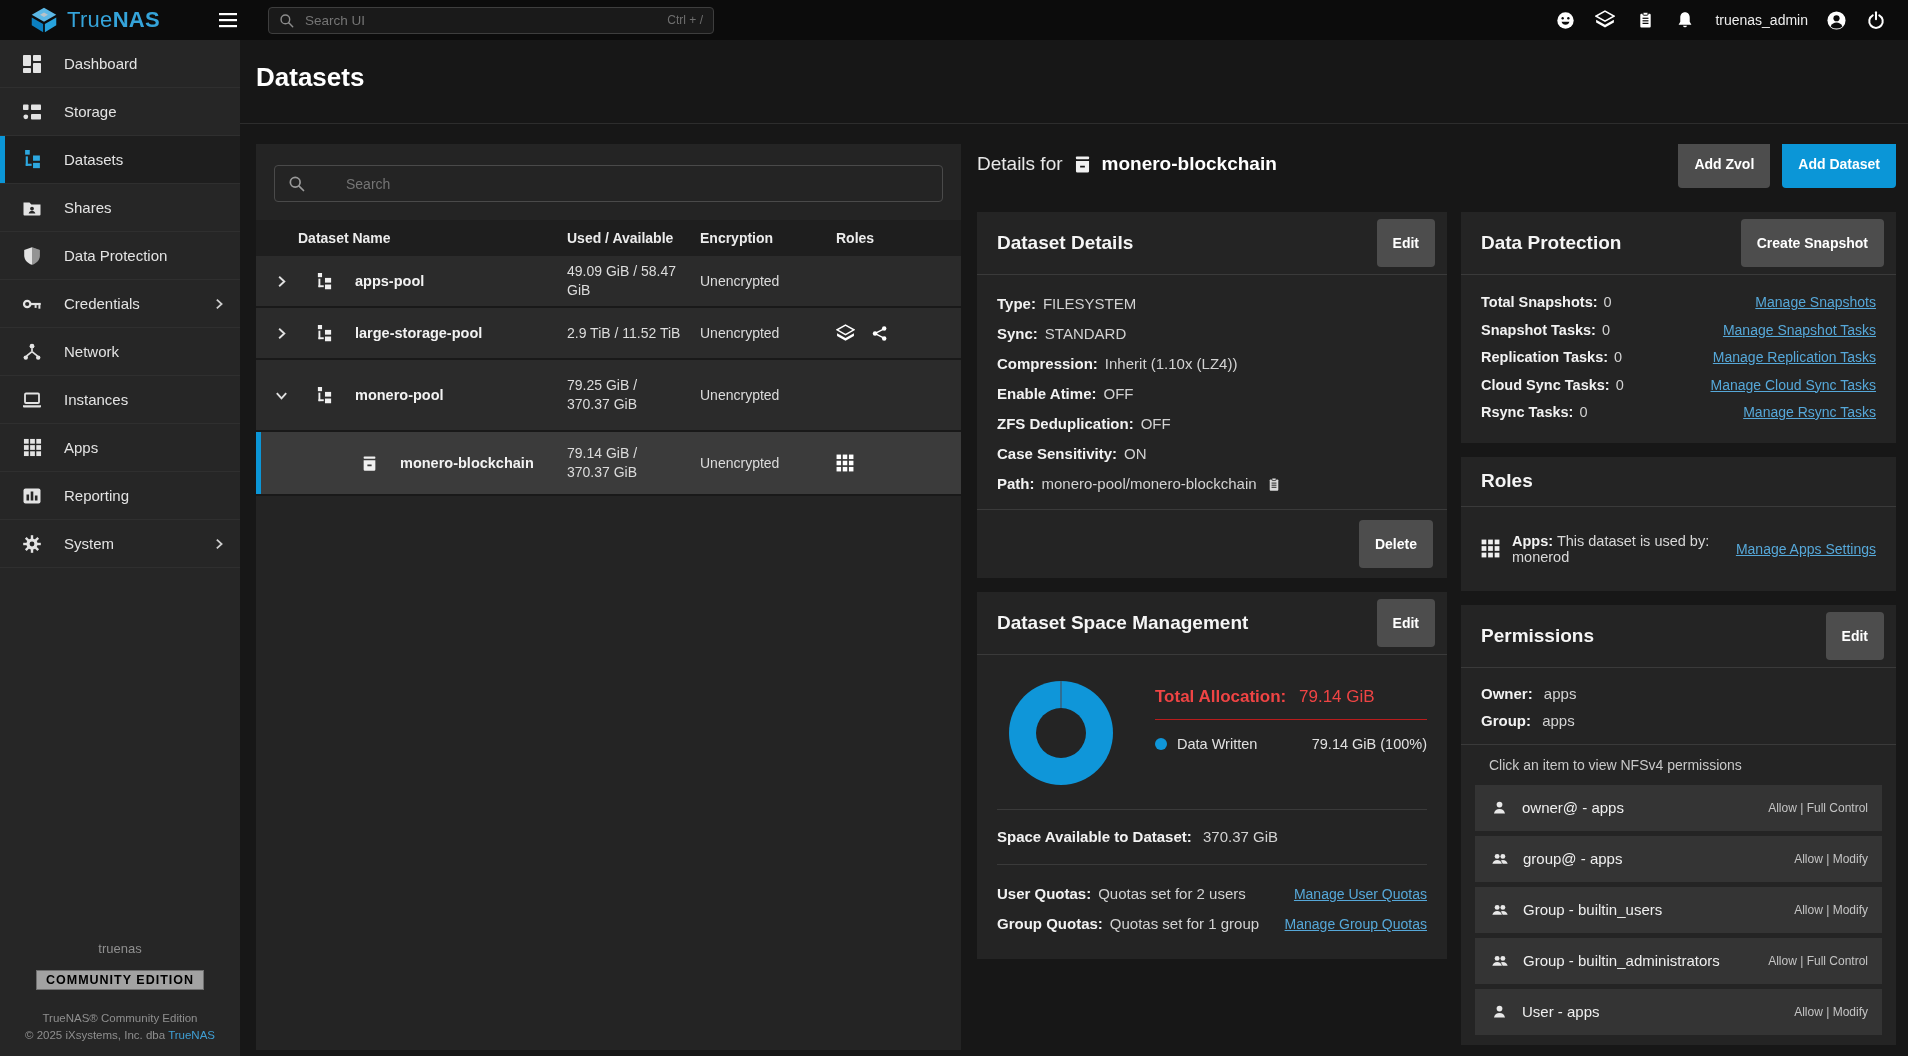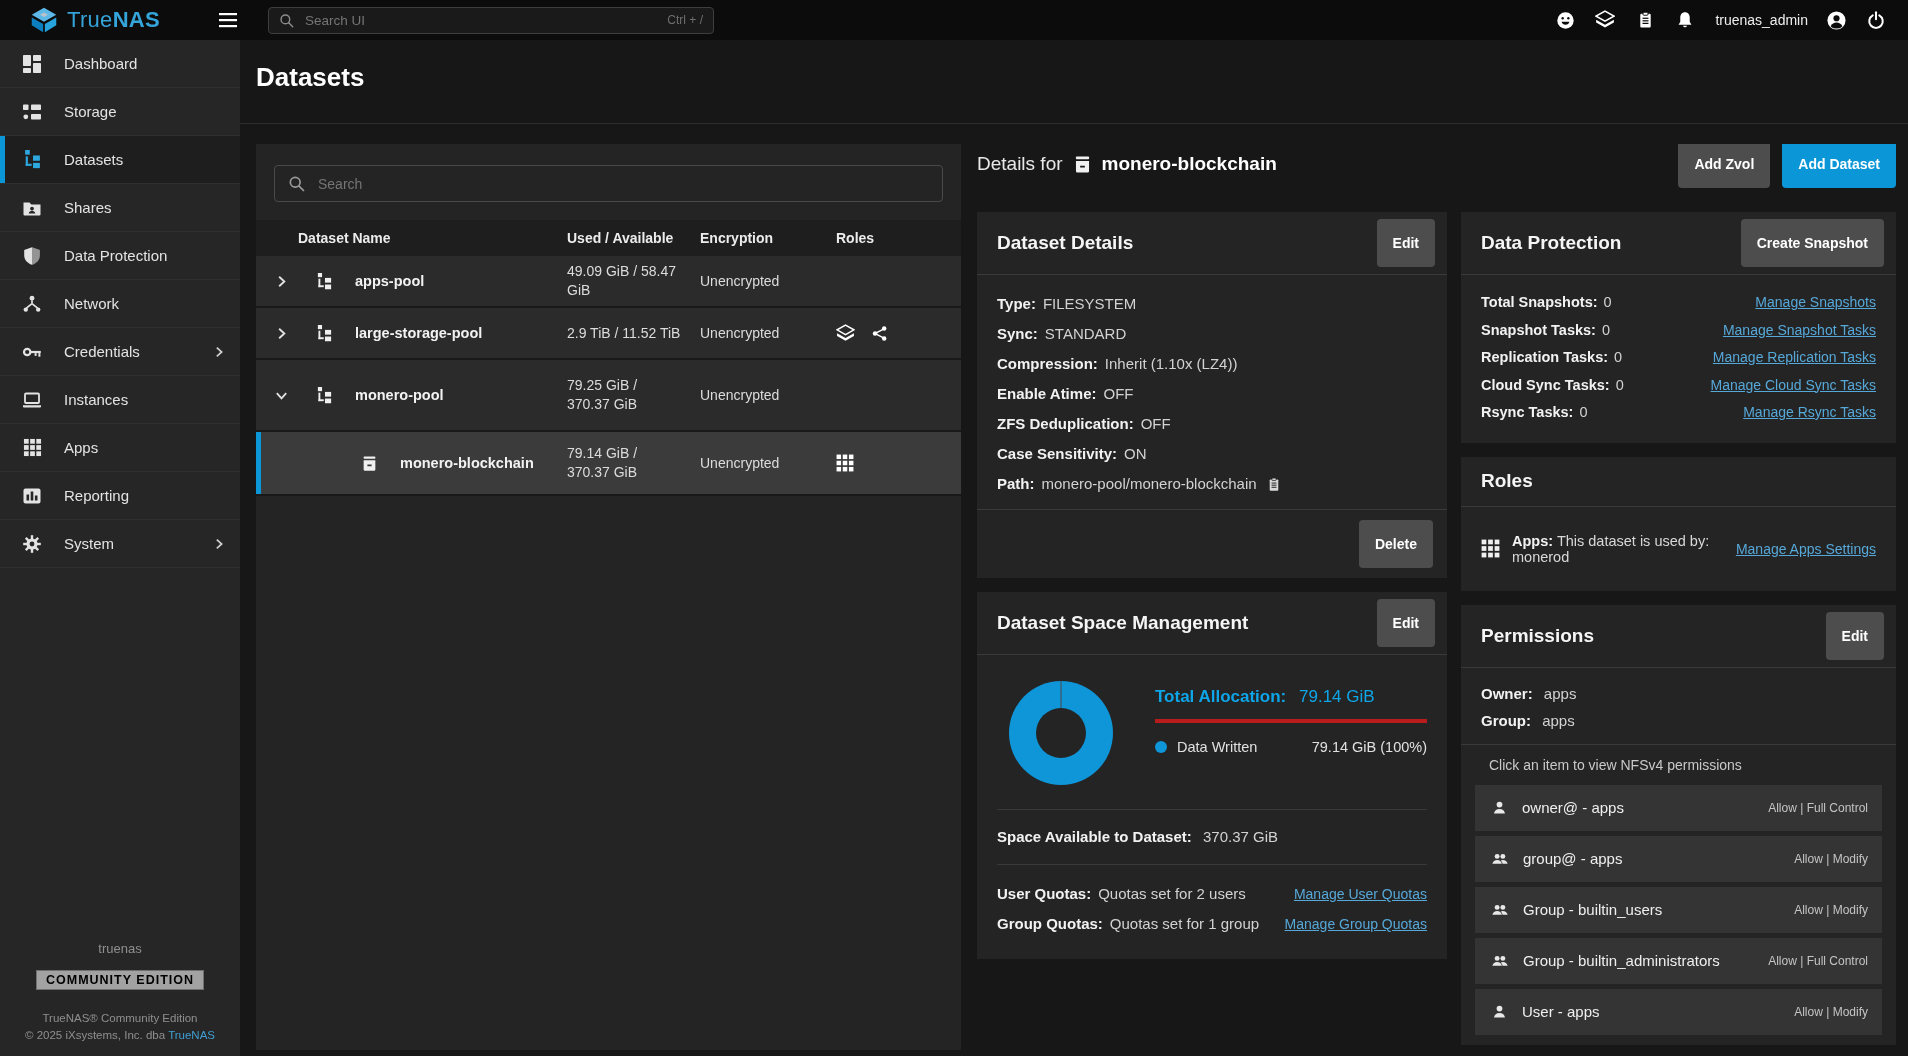--- a/index.html
+++ b/index.html
@@ -79,21 +79,21 @@
   .tree-card {
     width:705px; flex:none; background:#242424; display:flex; flex-direction:column;
     margin-bottom:6px; overflow:hidden;
   }
   .tree-search {
     margin:21px 18px 18px 18px; height:37px; border:1px solid #4a4a4a; border-radius:4px;
     display:flex; align-items:center; padding:0 13px; gap:11px; color:#9a9a9a; flex:none;
   }
   .tree-search input {
     flex:1; background:transparent; border:none; outline:none;
-    color:#dddddd; font-size:14px; font-family:inherit;
+    color:#dddddd; font-size:14px; font-family:inherit;margin-left:28px;
   }
   .tt-header {
     background:#1e1e1e; height:36px; display:flex; align-items:center;
     font-weight:700; font-size:14px; color:#ececec; flex:none;
   }
   .col-name { flex:1; padding-left:42px; min-width:0; }
   .col-used { width:133px; flex:none; }
   .col-enc  { width:133px; flex:none; }
   .col-roles{ width:128px; flex:none; padding-left:3px; }
   .tt-row {
@@ -152,21 +152,21 @@
   
   .sm-body { padding:16px 20px 8px 20px; }
   .sm-top { display:flex; align-items:flex-start; gap:42px; padding:10px 0 18px 12px; }
   .donut { width:104px; height:104px; border-radius:50%; background:#0f96d9; position:relative; flex:none; }
   .donut::after { content:""; position:absolute; inset:27px; border-radius:50%; background:#242424; }
   .donut::before {
     content:""; position:absolute; left:50%; top:0; width:2px; height:27px;
     background:#2f6e93; transform:translateX(-50%); z-index:1;
   }
   .sm-right { flex:1; min-width:0; }
-  .ta-row { font-size:17px; padding:6px 0 12px 0; border-bottom:4px solid #b91c1c; color:#0ea5e9; }
+  .ta-row { font-size:17px; padding:6px 0 12px 0; border-bottom:1px solid #b91c1c; color:#ef4444; }
   .ta-row b { margin-right:8px; }
   .legend-row { display:flex; align-items:center; margin-top:16px; font-size:14.5px; color:#e0e0e0; }
   .legend-dot { width:12px; height:12px; border-radius:50%; background:#0f96d9; margin-right:10px; flex:none; }
   .legend-value { margin-left:auto; color:#e0e0e0; }
   .sm-divider { height:1px; background:#3a3a3a; margin:6px 0; }
   .sm-line { font-size:15px; line-height:42px; color:#d2d2d2; }
   .sm-line b { color:#f2f2f2; margin-right:7px; }
   .quota-rows { padding:8px 0 12px 0; }
   .quota-row { display:flex; align-items:center; font-size:15px; line-height:30px; color:#d2d2d2; }
   .quota-row b { color:#f2f2f2; margin-right:7px; }
@@ -350,48 +350,48 @@
           <path d="M10 1.2 L17.8 4 V9.2 C17.8 13.8 14.6 17.3 10 18.8 C5.4 17.3 2.2 13.8 2.2 9.2 V4 Z" fill="currentColor"></path>
           <path d="M10 1.2 L17.8 4 V9.2 C17.8 13.8 14.6 17.3 10 18.8 Z" fill="rgba(0,0,0,0.35)"></path>
         </svg>
       </span>
       <span class="nav-label">Data Protection</span>
     </div>
 
     <div class="nav-item">
       <span class="nav-icon">
         <svg width="20" height="20" viewBox="0 0 20 20">
+          <circle cx="5.2" cy="10" r="3.2" fill="none" stroke="currentColor" stroke-width="2.2"></circle>
+          <rect x="8.2" y="8.9" width="10.6" height="2.2" fill="currentColor"></rect>
+          <rect x="12.6" y="11.1" width="2" height="2.8" fill="currentColor"></rect>
+          <rect x="16.4" y="11.1" width="2" height="3.6" fill="currentColor"></rect>
+        </svg>
+      </span>
+      <span class="nav-label">Credentials</span>
+      <span class="nav-chevron">
+        <svg width="14" height="14" viewBox="0 0 16 16" fill="none" stroke="currentColor" stroke-width="2">
+            <path d="M5.5 3 L11 8 L5.5 13"></path>
+          </svg>
+      </span>
+    </div>
+
+    <div class="nav-item">
+      <span class="nav-icon">
+        <svg width="20" height="20" viewBox="0 0 20 20">
           <g stroke="currentColor" stroke-width="1.7" fill="none">
             <line x1="10" y1="6.2" x2="10" y2="9.6"></line>
               <line x1="10" y1="9.6" x2="4.4" y2="14.2"></line>
               <line x1="10" y1="9.6" x2="15.6" y2="14.2"></line>
           </g>
           <circle cx="10" cy="4.2" r="2.4" fill="currentColor"></circle>
           <circle cx="3.8" cy="15.6" r="2.2" fill="currentColor"></circle>
           <circle cx="16.2" cy="15.6" r="2.2" fill="currentColor"></circle>
         </svg>
       </span>
       <span class="nav-label">Network</span>
-    </div>
-
-    <div class="nav-item">
-      <span class="nav-icon">
-        <svg width="20" height="20" viewBox="0 0 20 20">
-          <circle cx="5.2" cy="10" r="3.2" fill="none" stroke="currentColor" stroke-width="2.2"></circle>
-          <rect x="8.2" y="8.9" width="10.6" height="2.2" fill="currentColor"></rect>
-          <rect x="12.6" y="11.1" width="2" height="2.8" fill="currentColor"></rect>
-          <rect x="16.4" y="11.1" width="2" height="3.6" fill="currentColor"></rect>
-        </svg>
-      </span>
-      <span class="nav-label">Credentials</span>
-      <span class="nav-chevron">
-        <svg width="14" height="14" viewBox="0 0 16 16" fill="none" stroke="currentColor" stroke-width="2">
-            <path d="M5.5 3 L11 8 L5.5 13"></path>
-          </svg>
-      </span>
     </div>
 
     <div class="nav-item">
       <span class="nav-icon">
         <svg width="20" height="20" viewBox="0 0 20 20">
           <rect x="3" y="3.5" width="14" height="9.5" rx="1" fill="none" stroke="currentColor" stroke-width="1.8"></rect>
           <path d="M1 15.2 H19 V16.6 A0.9 0.9 0 0 1 18.1 17.5 H1.9 A0.9 0.9 0 0 1 1 16.6 Z" fill="currentColor"></path>
         </svg>
       </span>
       <span class="nav-label">Instances</span>

